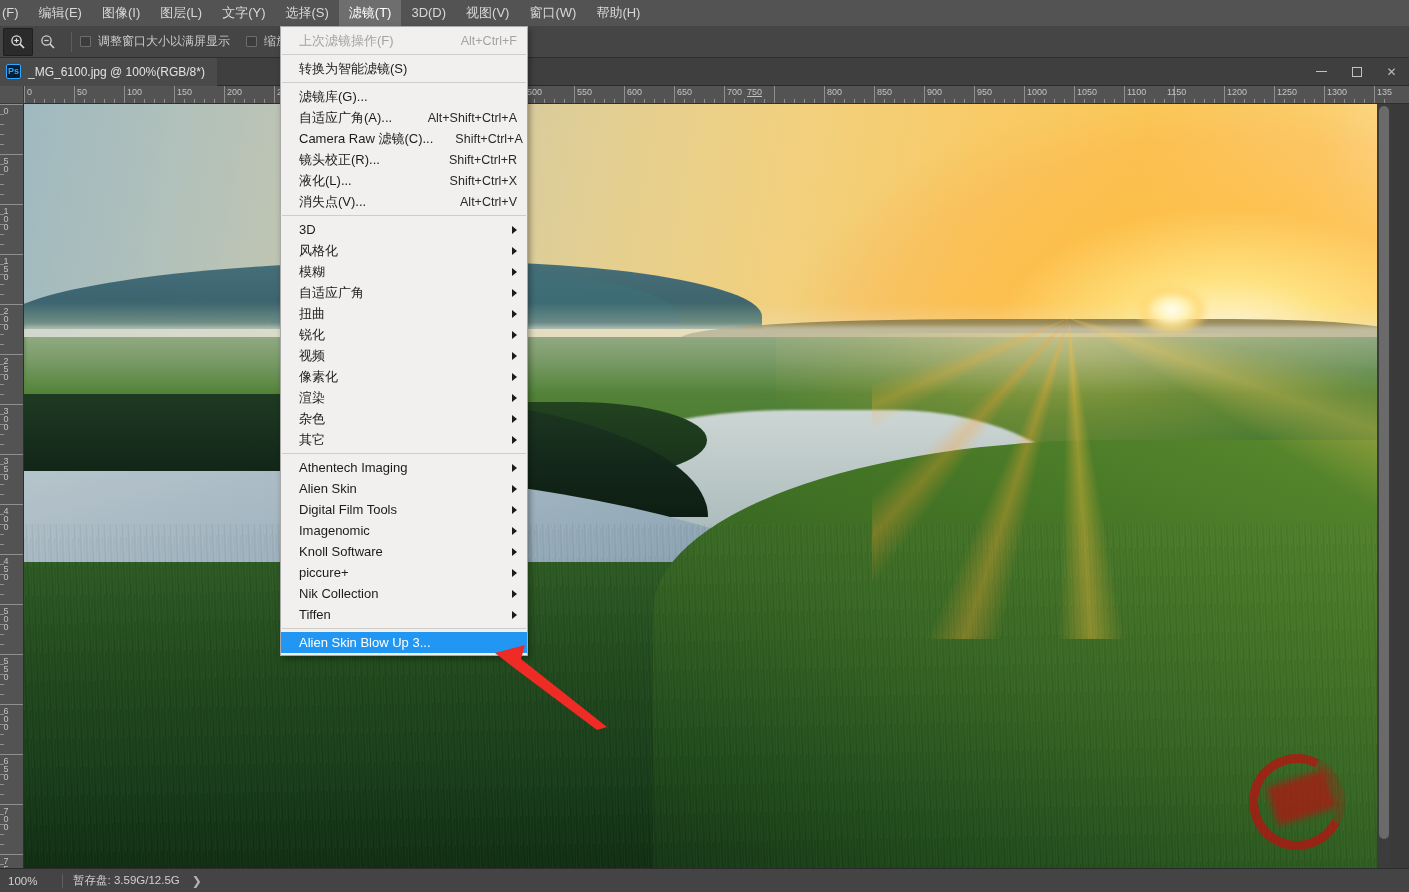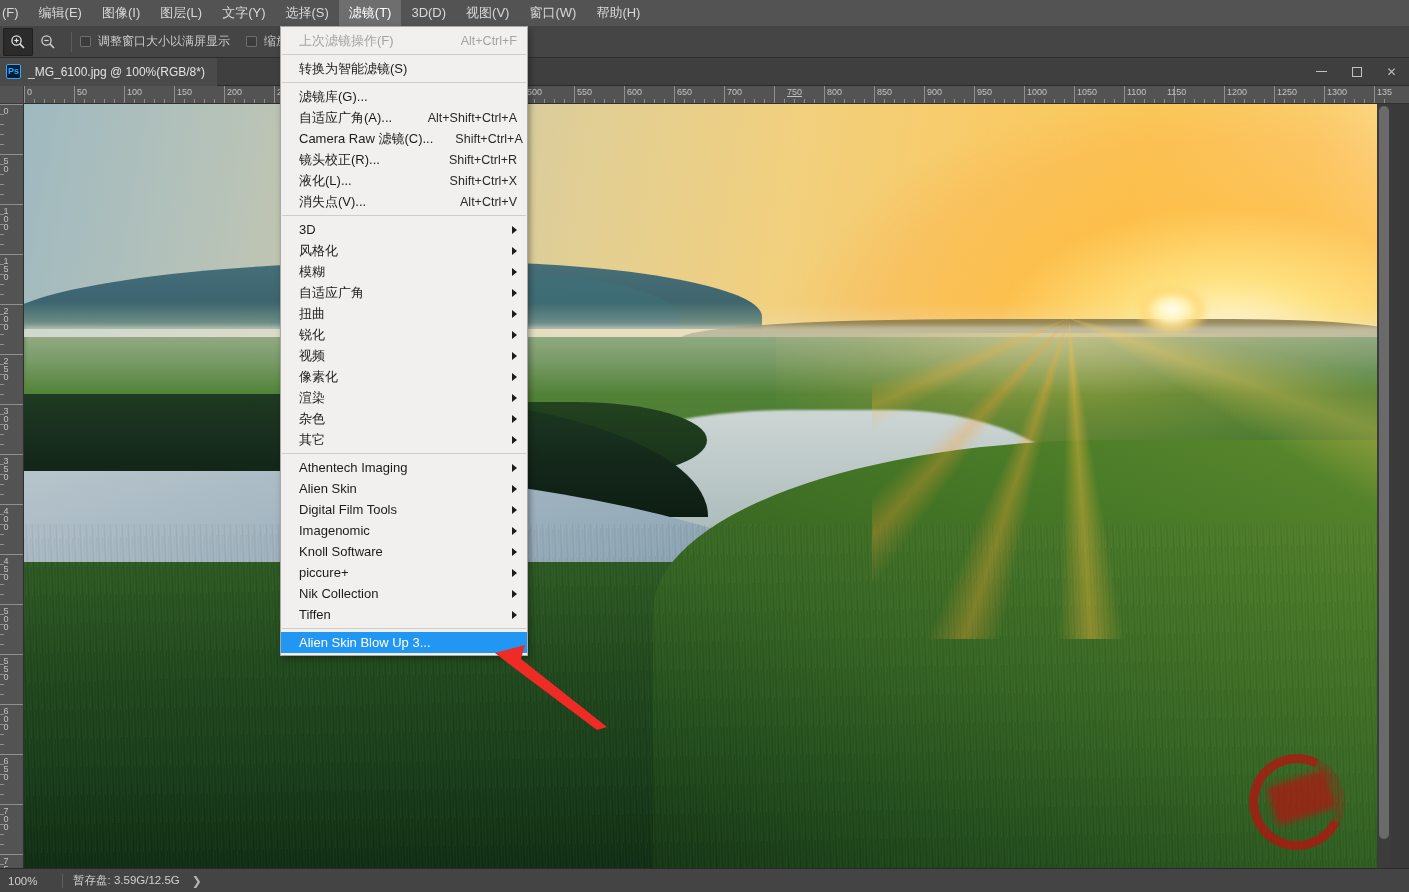--- a/index.html
+++ b/index.html
@@ -404,21 +404,21 @@
     <div class="rh-lab" style="left: 250px;">250</div>
     <div class="rh-lab" style="left: 300px;">300</div>
     <div class="rh-lab" style="left: 350px;">350</div>
     <div class="rh-lab" style="left: 400px;">400</div>
     <div class="rh-lab" style="left: 450px;">450</div>
     <div class="rh-lab" style="left: 500px;">500</div>
     <div class="rh-lab" style="left: 550px;">550</div>
     <div class="rh-lab" style="left: 600px;">600</div>
     <div class="rh-lab" style="left: 650px;">650</div>
     <div class="rh-lab" style="left: 700px;">700</div>
-    <div class="rh-lab" style="left: 760px; text-decoration: underline;">750</div>
+    <div class="rh-lab" style="left: 720px; text-decoration: underline;">750</div>
     <div class="rh-lab" style="left: 800px;">800</div>
     <div class="rh-lab" style="left: 850px;">850</div>
     <div class="rh-lab" style="left: 900px;">900</div>
     <div class="rh-lab" style="left: 950px;">950</div>
     <div class="rh-lab" style="left: 1000px;">1000</div>
     <div class="rh-lab" style="left: 1050px;">1050</div>
     <div class="rh-lab" style="left: 1100px;">1100</div>
     <div class="rh-lab" style="left: 1140px;">1150</div>
     <div class="rh-lab" style="left: 1200px;">1200</div>
     <div class="rh-lab" style="left: 1250px;">1250</div>

